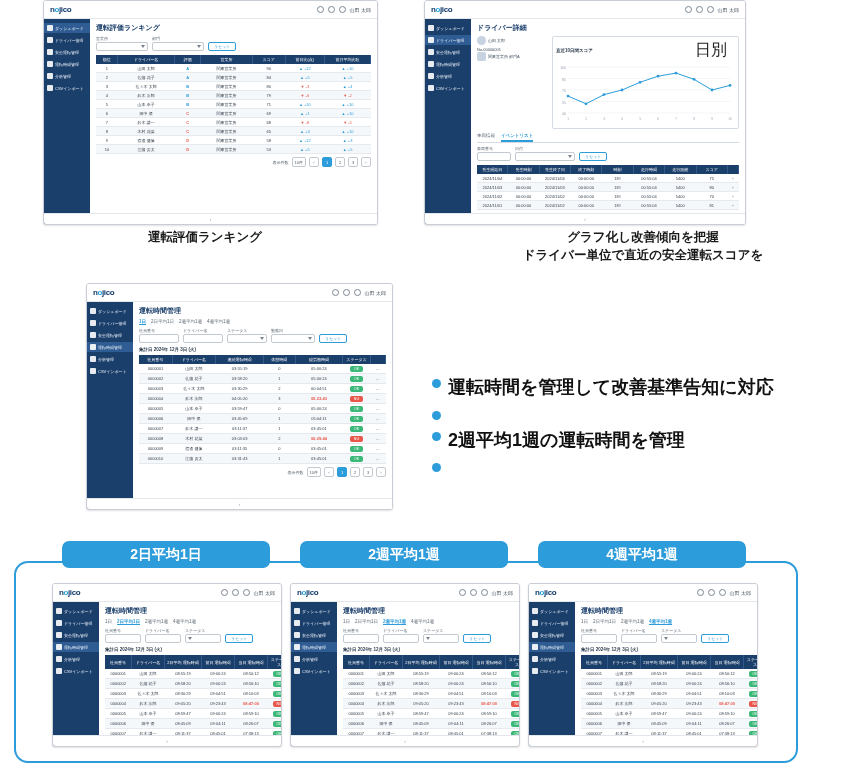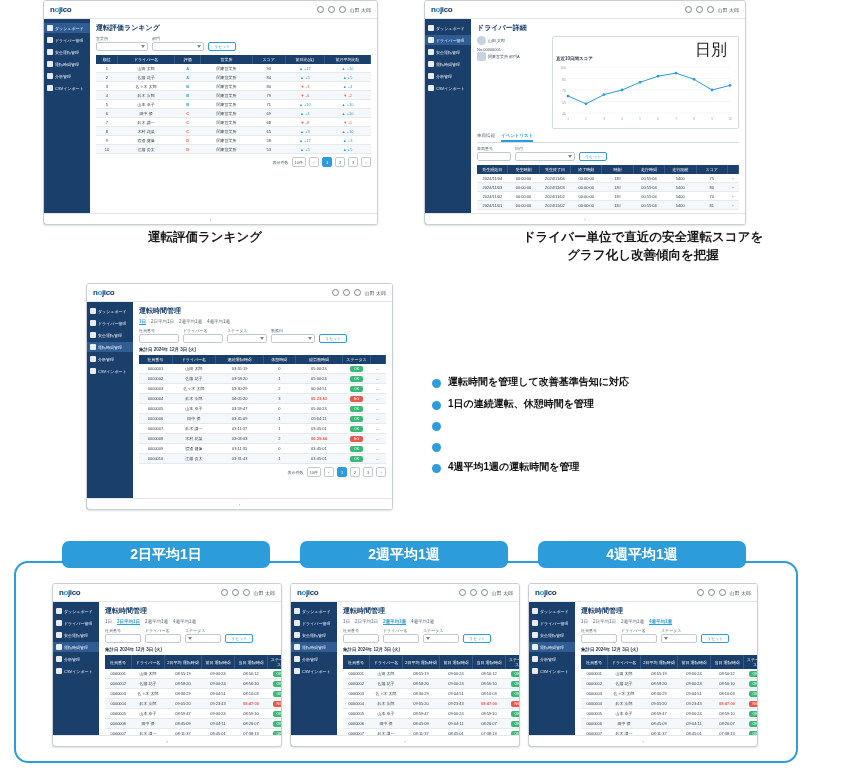--- a/index.html
+++ b/index.html
@@ -56,31 +56,31 @@
   
   .cap{position:absolute;text-align:center;font-size:12.5px;font-weight:bold;color:#1a1a1a;line-height:1.45;width:100%;}
 
   
   .dcard{display:flex;gap:5px;}
   .dinfo{width:70px;flex:0 0 70px;}
   .drow{display:flex;align-items:center;gap:2px;margin-bottom:2px;}
   .davatar{width:9px;height:9px;border-radius:50%;background:#c7d3e1;}
   .dtxt{font-size:4px;color:#40505f;line-height:1.35;}
   .graphbox{flex:1;border:1px solid #d5dbe2;border-radius:2px;padding:3px;box-sizing:border-box;background:#fff;}
-  .graphhead{display:flex;justify-content:space-between;align-items:flex-end;margin-bottom:2px;}
+  .graphhead{display:flex;justify-content:space-between;align-items:center;margin-bottom:2px;}
   .graphhead .gt{font-size:4.5px;color:#2b3b4b;font-weight:bold;}
   .subtabs{display:flex;gap:6px;border-bottom:1px solid #d5dbe2;margin:4px 0 3px;}
   .subtabs .st{font-size:4.5px;padding-bottom:2px;color:#5a6672;}
   .subtabs .st.on{color:#2d9cdb;border-bottom:2px solid #2d9cdb;font-weight:bold;}
 
   
   .bullets{position:absolute;}
   .bul{display:flex;align-items:flex-start;gap:7px;margin-bottom:9px;}
   .bul .dot{width:9px;height:9px;border-radius:50%;background:#2d9cdb;margin-top:3px;flex:0 0 9px;}
-  .bul .tx{font-size:10px;font-weight:bold;color:#111;line-height:1.25;}
+  .bul .tx{font-size:18px;font-weight:bold;color:#111;line-height:1.25;}
 
   
   .group{position:absolute;border:2px solid #2d9cdb;border-radius:14px;box-sizing:border-box;}
   .gtab{position:absolute;background:#2d9cdb;border-radius:6px 6px 0 0;color:#fff;font-weight:bold;font-size:14px;display:flex;align-items:center;justify-content:center;}
   .gtab.rounded{border-radius:7px;}
 
   
   .pill{display:inline-block;min-width:9px;padding:0 2px;border-radius:2px;font-size:3.5px;color:#fff;line-height:6px;}
   .pill.ok{background:#3cb878;}
   .pill.ng{background:#e8574a;}
@@ -455,22 +455,22 @@
         <span class="pg">2</span>
         <span class="pg">3</span>
         <span class="pg">›</span>
       </div>
     </div>
   </div>
   <div class="scrollcue">‹</div>
 </div>
 
 <div class="cap" style="left:438px;top:228px;width:410px;">
+  <div>グラフ化し改善傾向を把握</div>
   <div>ドライバー単位で直近の安全運転スコアを</div>
-  <div>グラフ化し改善傾向を把握</div>
 </div>
 
 <div class="win" style="left:86px;top:283px;width:305px;height:225px;">
   <div class="topbar">
     <div class="logo">n<span class="o">o</span>jico</div>
     <div class="topicons">
       <span class="tic"></span>
       <span class="tic"></span>
       <span class="tic"></span>
       <span class="topuser">山田 太郎</span>
@@ -662,31 +662,27 @@
   <div class="scrollcue">‹</div>
 </div>
 
 <div class="bullets" style="left:432px;top:376px;width:400px;">
   <div class="bul">
       <span class="dot"></span>
       <span class="tx">運転時間を管理して改善基準告知に対応</span>
     </div>
   <div class="bul">
       <span class="dot"></span>
-      <span class="tx">1日の連続運転、休憩時間を管理</span>
     </div>
   <div class="bul">
       <span class="dot"></span>
+      <span class="tx">2週平均1週の運転時間を管理</span>
     </div>
   <div class="bul">
       <span class="dot"></span>
-    </div>
-  <div class="bul">
-      <span class="dot"></span>
-      <span class="tx">4週平均1週の運転時間を管理</span>
     </div>
 </div>
 
 <div class="group" style="left:14px;top:561px;width:784px;height:202px;"></div>
 <div class="gtab rounded" style="left:62px;top:541px;width:208px;height:27px;">
     <span>2日平均1日</span>
   </div>
 <div class="gtab rounded" style="left:300px;top:541px;width:208px;height:27px;">
     <span>2週平均1週</span>
   </div>

